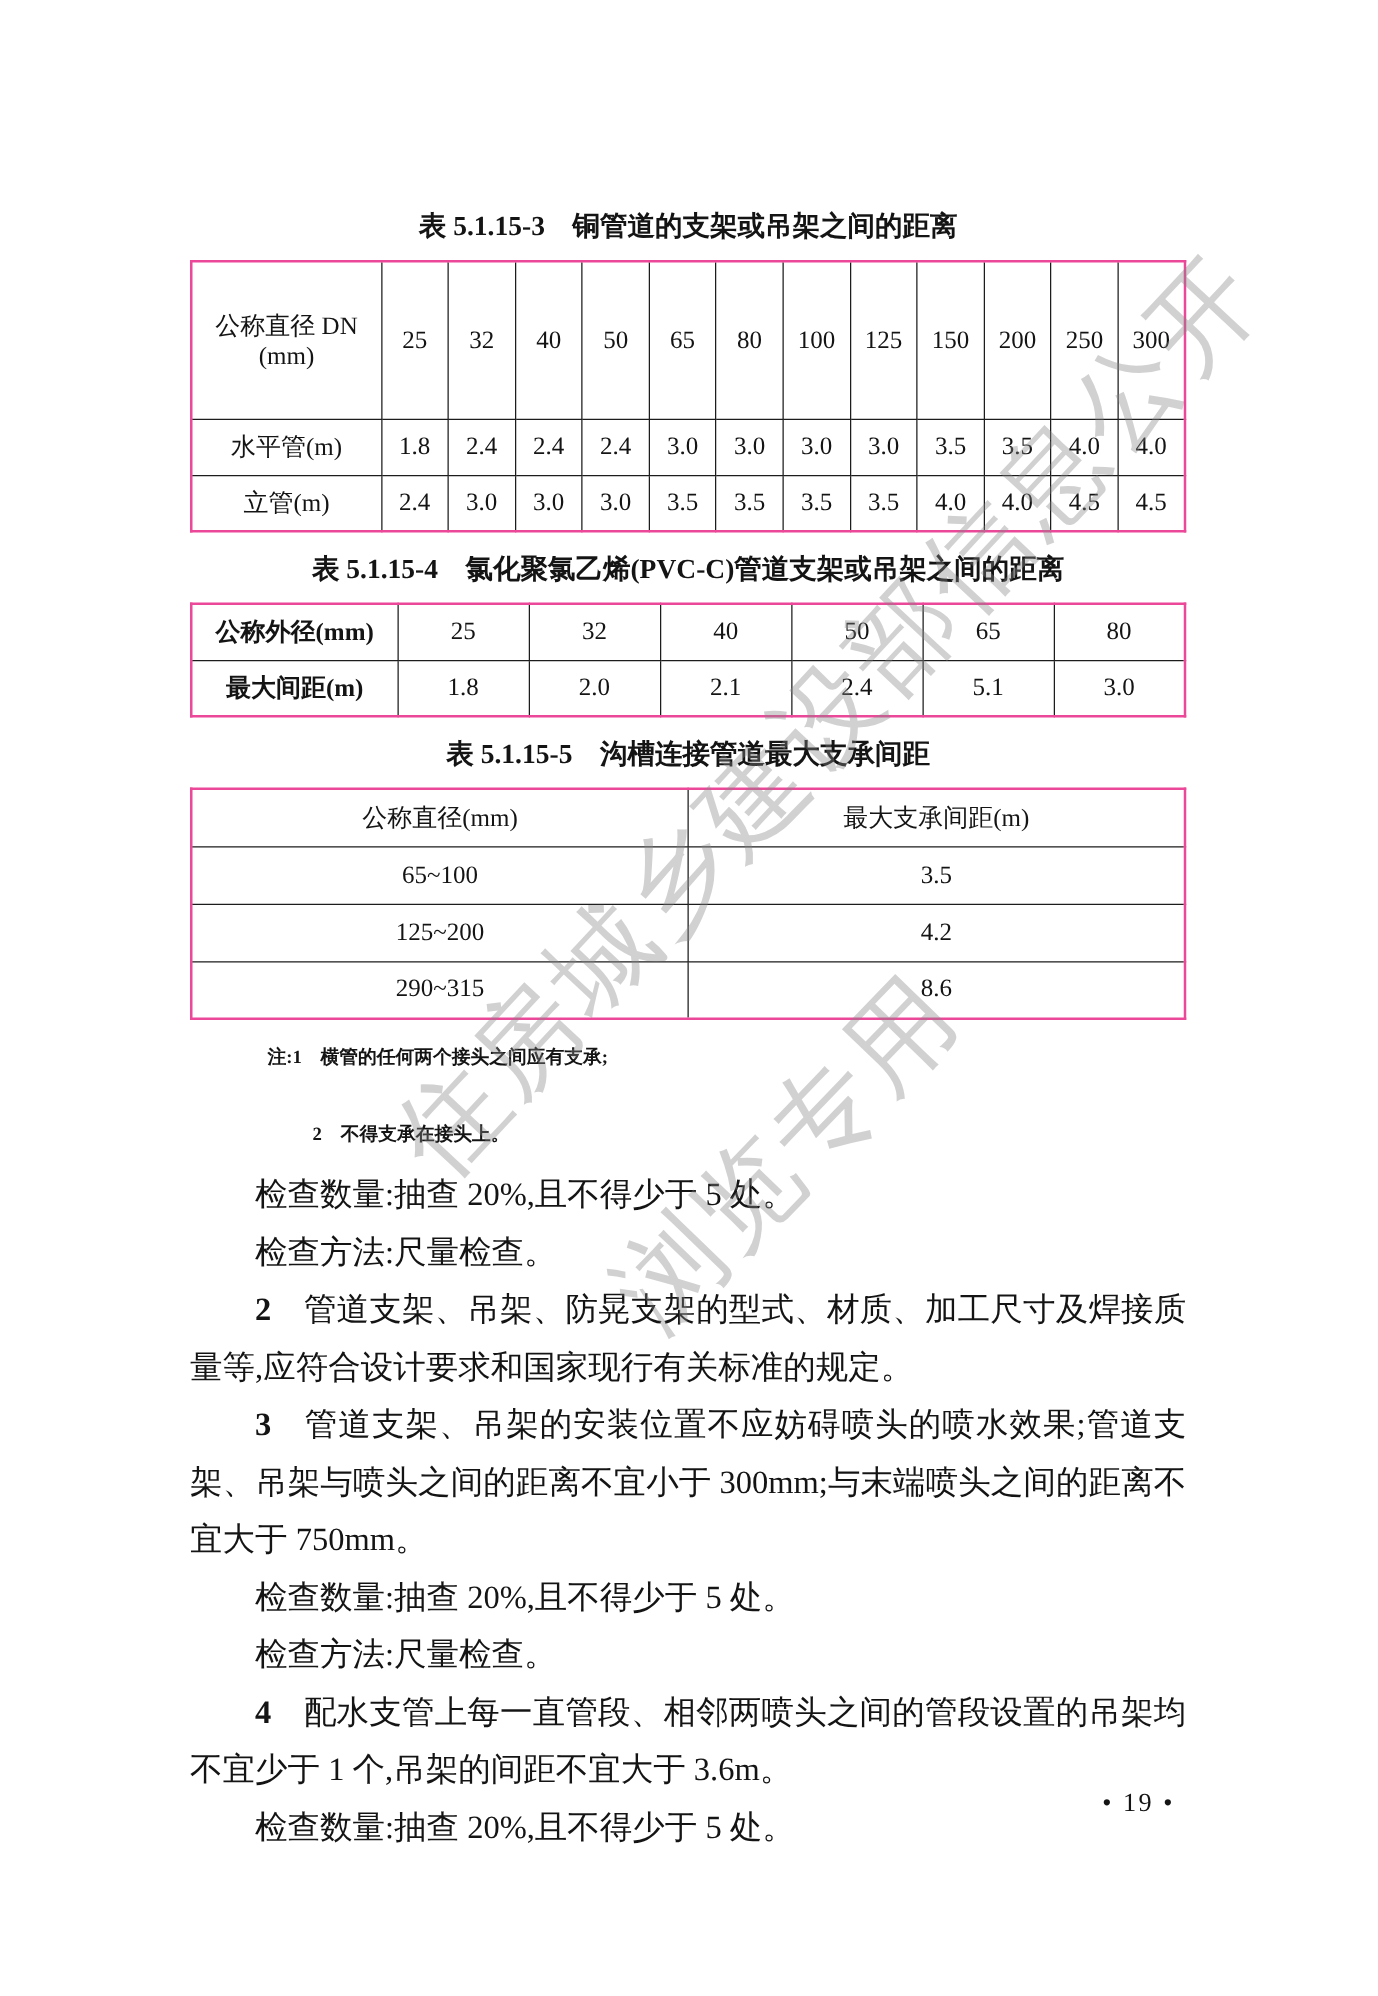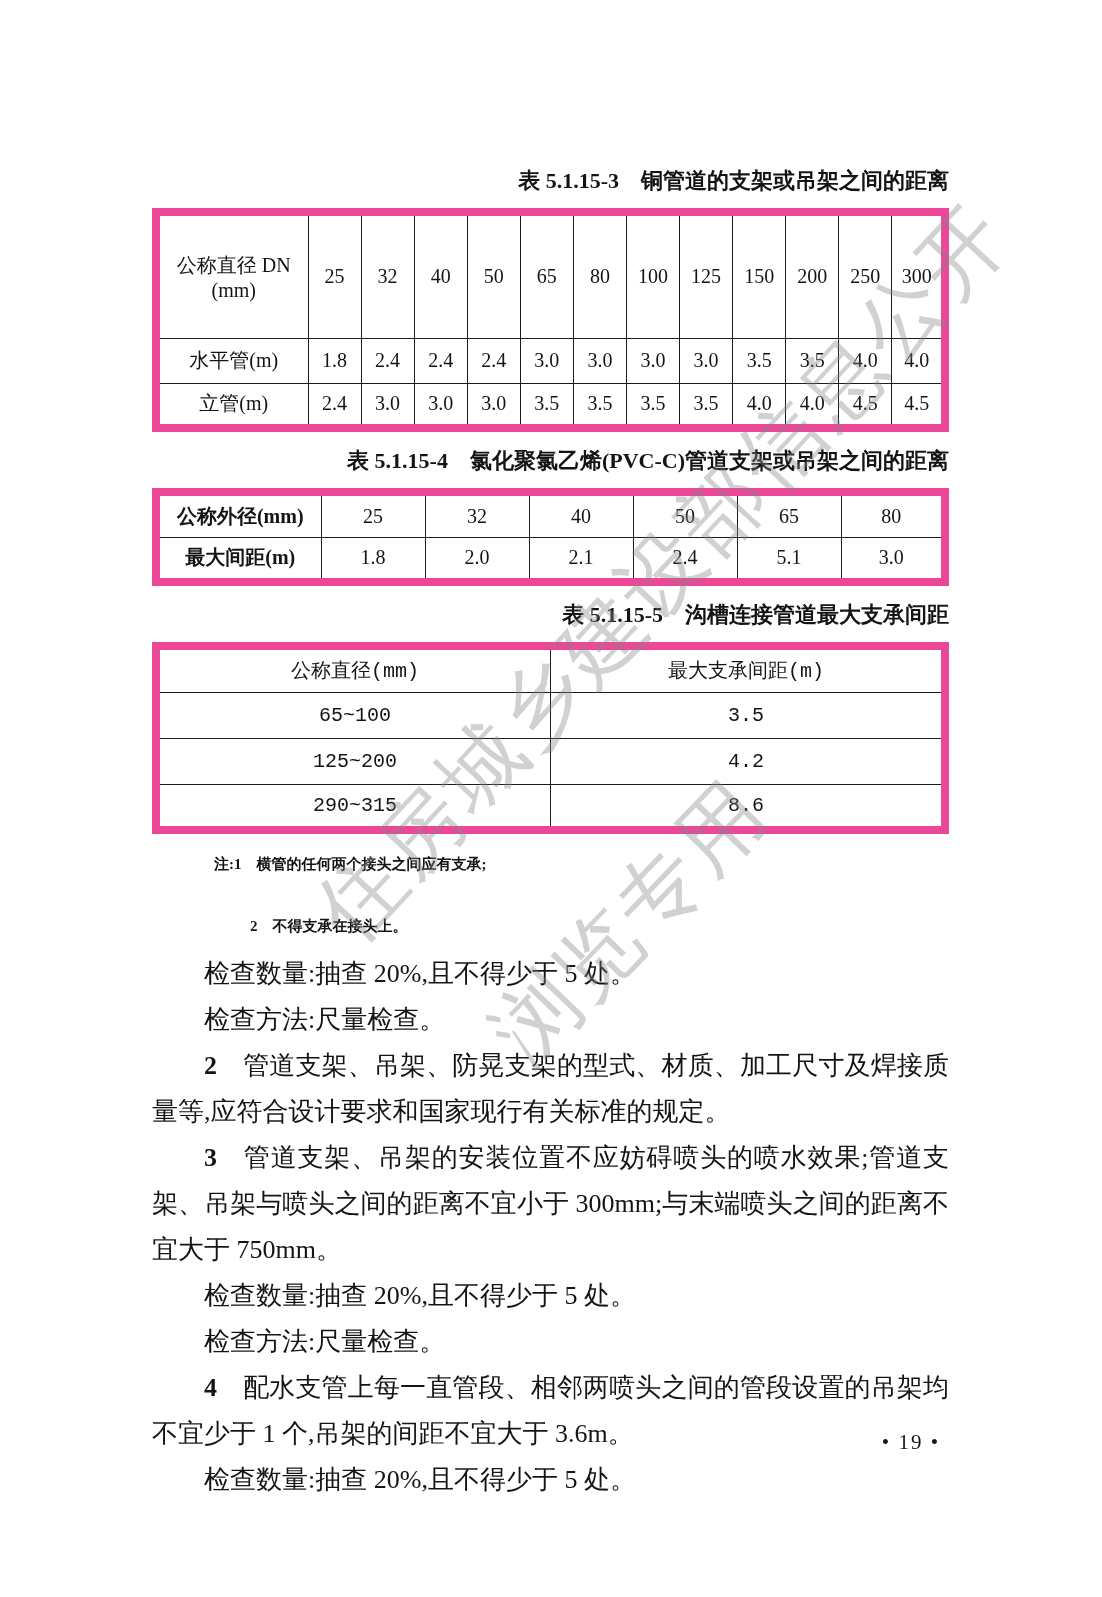--- a/index.html
+++ b/index.html
@@ -33,40 +33,40 @@
     transform: rotate(-46deg); transform-origin: 50% 50%;
     text-align: center;
   }
 
   .content {
     position: absolute; left: 152px; top: 166px; width: 797px;
     z-index: 2;
   }
 
   .tbl-title {
-    text-align: right; font-weight: bold;
+    text-align: center; font-weight: bold;
     font-size: 22px; line-height: 30px;
     margin-bottom: 12px;
   }
   .tbl-title.later { margin-top: 14px; }
 
   table {
     width: 100%; border-collapse: collapse; table-layout: fixed;
-    border: 8px solid #ec4899;
+    border: 2px solid #ec4899;
   }
   td {
     border: 1px solid #1c1c1c;
     text-align: center; vertical-align: middle;
     font-size: 20px; padding: 2px;
     height: 45px;
   }
   .t1 .hdr-row td { height: 126px; }
   .t1 td.label { width: 152px; }
   .t2 td.label { width: 165px; font-weight: bold; }
-  .t3 td { height: 46px; font-family: Liberation Mono, monospace; }
+  .t3 td { height: 46px; }
   .pre { white-space: pre-line; }
 
   .notes {
     margin: 14px 0 8px 62px;
     font-size: 15px; line-height: 33px; font-weight: bold;
   }
   .notes .note-2 { padding-left: 36px; margin-top: 29px; }
 
   .body-text { margin-top: 8px; }
   .body-text p {

